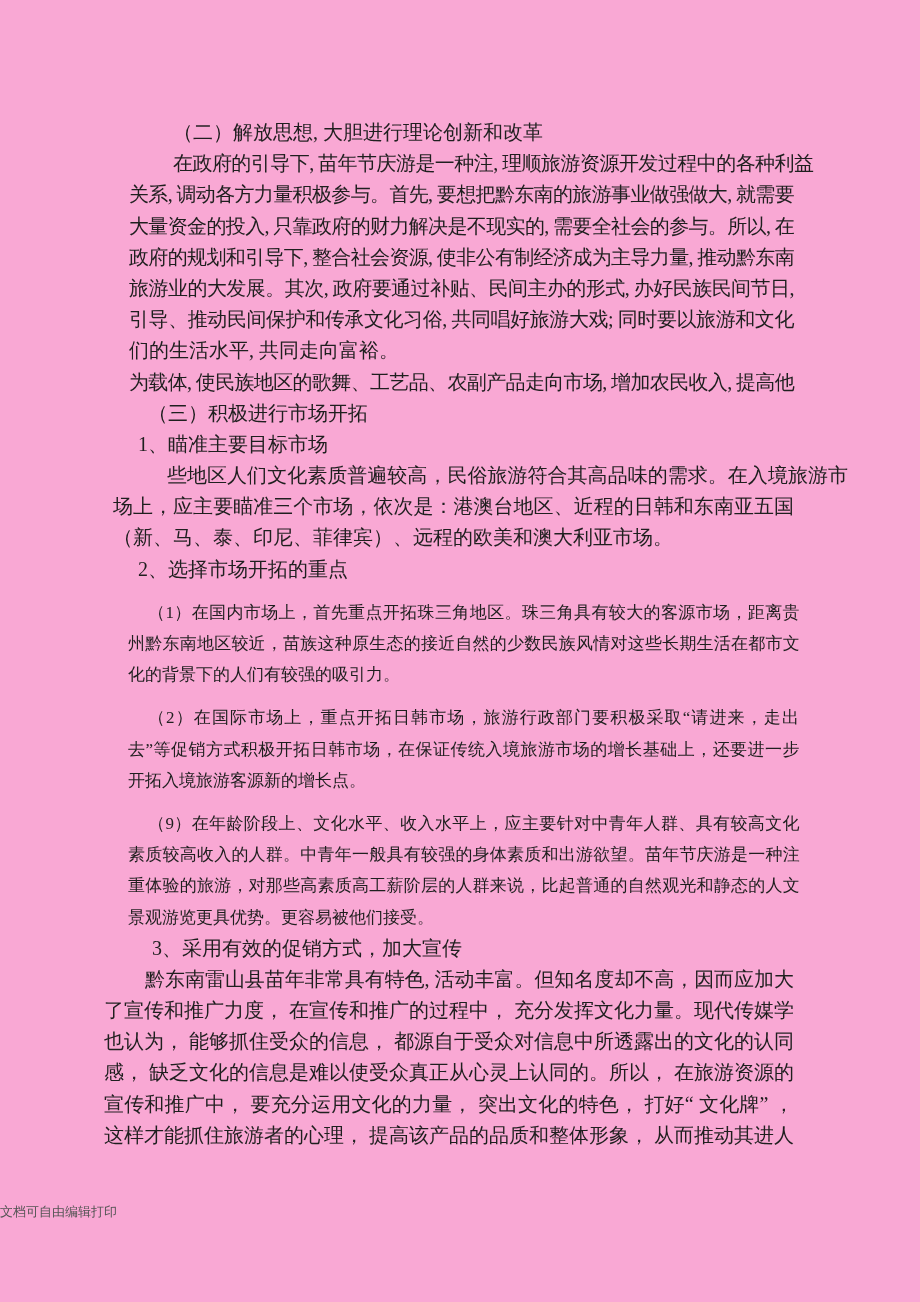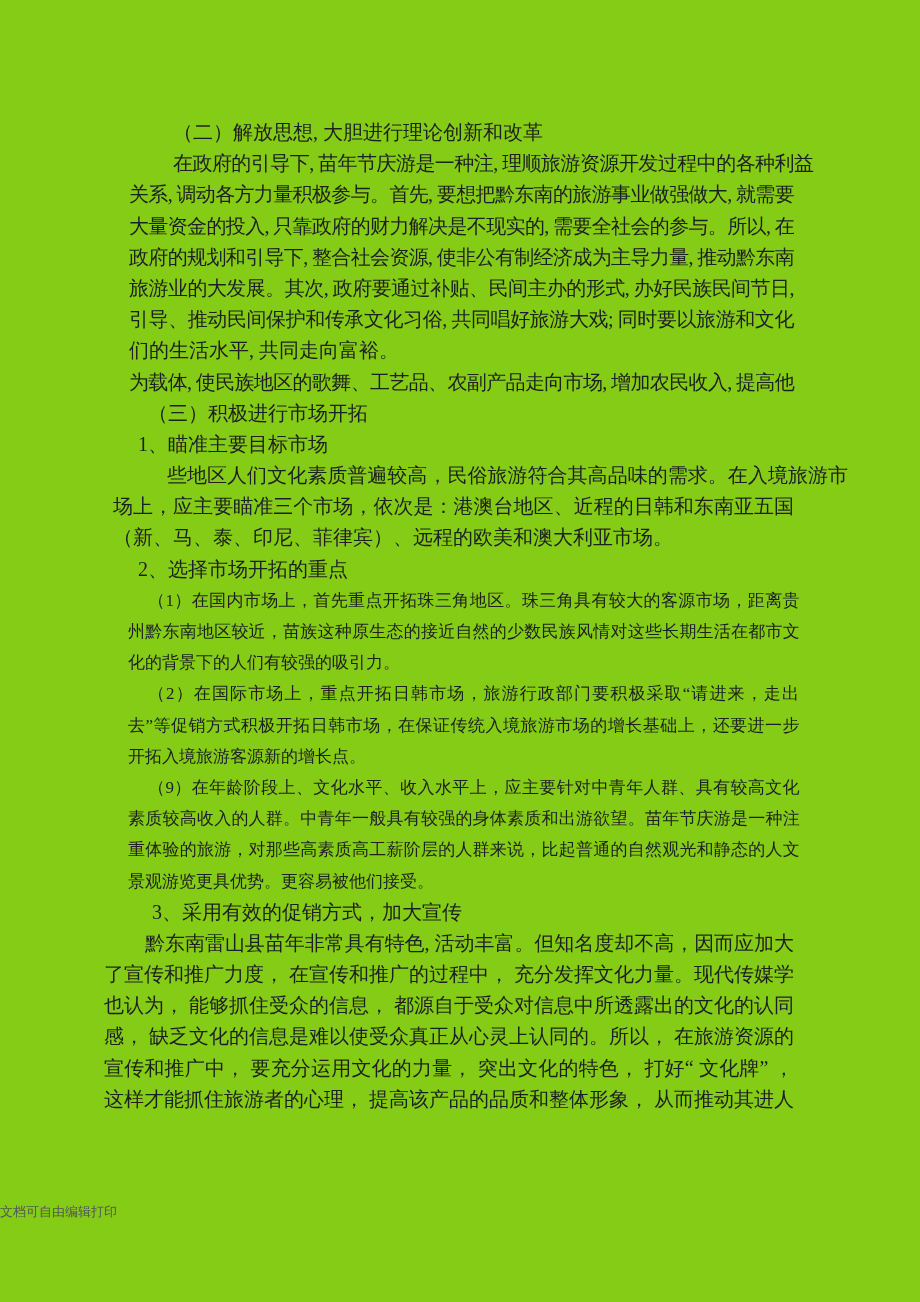--- a/index.html
+++ b/index.html
@@ -4,37 +4,37 @@
 <style>
   html,body{margin:0;padding:0;}
   body{
     width:920px;height:1302px;
     background:#ffffff;
     font-family:"Liberation Serif","DejaVu Serif",serif;
     color:var(--text-color,#1f1f1f);
     position:relative;
     overflow:hidden;
   }
-  .page{position:absolute;inset:0;background:#84cc16;}
+  .page{position:absolute;inset:0;background:#f9a8d4;}
   .content{position:absolute;left:104px;top:117px;width:690px;}
   .paragraph{margin:0;}
   .line{
     height:31.2px;line-height:31.2px;
     white-space:pre;
     overflow:visible;
     text-align:left;
   }
   .szN .line{font-size:20px;}
   .szS .line{font-size:17px;}
   .pl0{margin-left:0;}
   .pl9{margin-left:9px;}
   .pl24{margin-left:24px;}
   .pl25{margin-left:25px;}
   .wide{margin-right:-6px;}
-  .ind20>.line:first-child{padding-left:20px;}
+  .ind20>.line:first-child{padding-left:20px;margin-top:12px;}
   .ind34>.line:first-child{padding-left:34px;}
   .ind41>.line:first-child{padding-left:41px;}
   .ind44>.line:first-child{padding-left:44px;}
   .ind48>.line:first-child{padding-left:48px;}
   .ind54>.line:first-child{padding-left:54px;}
   .footer{
     position:absolute;left:0;top:1203px;width:788px;
     font-family:"Liberation Sans","DejaVu Sans",sans-serif;
     font-size:13px;line-height:18px;
     color:var(--footer-color,#555555);

